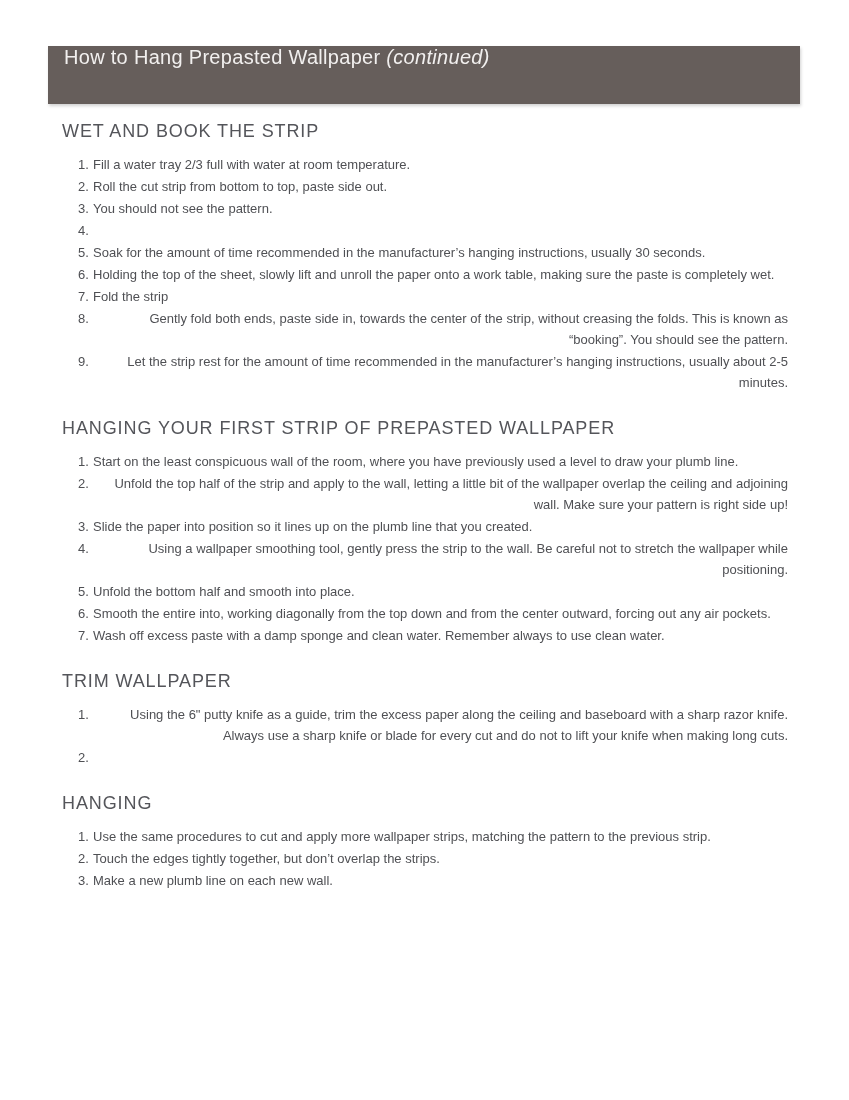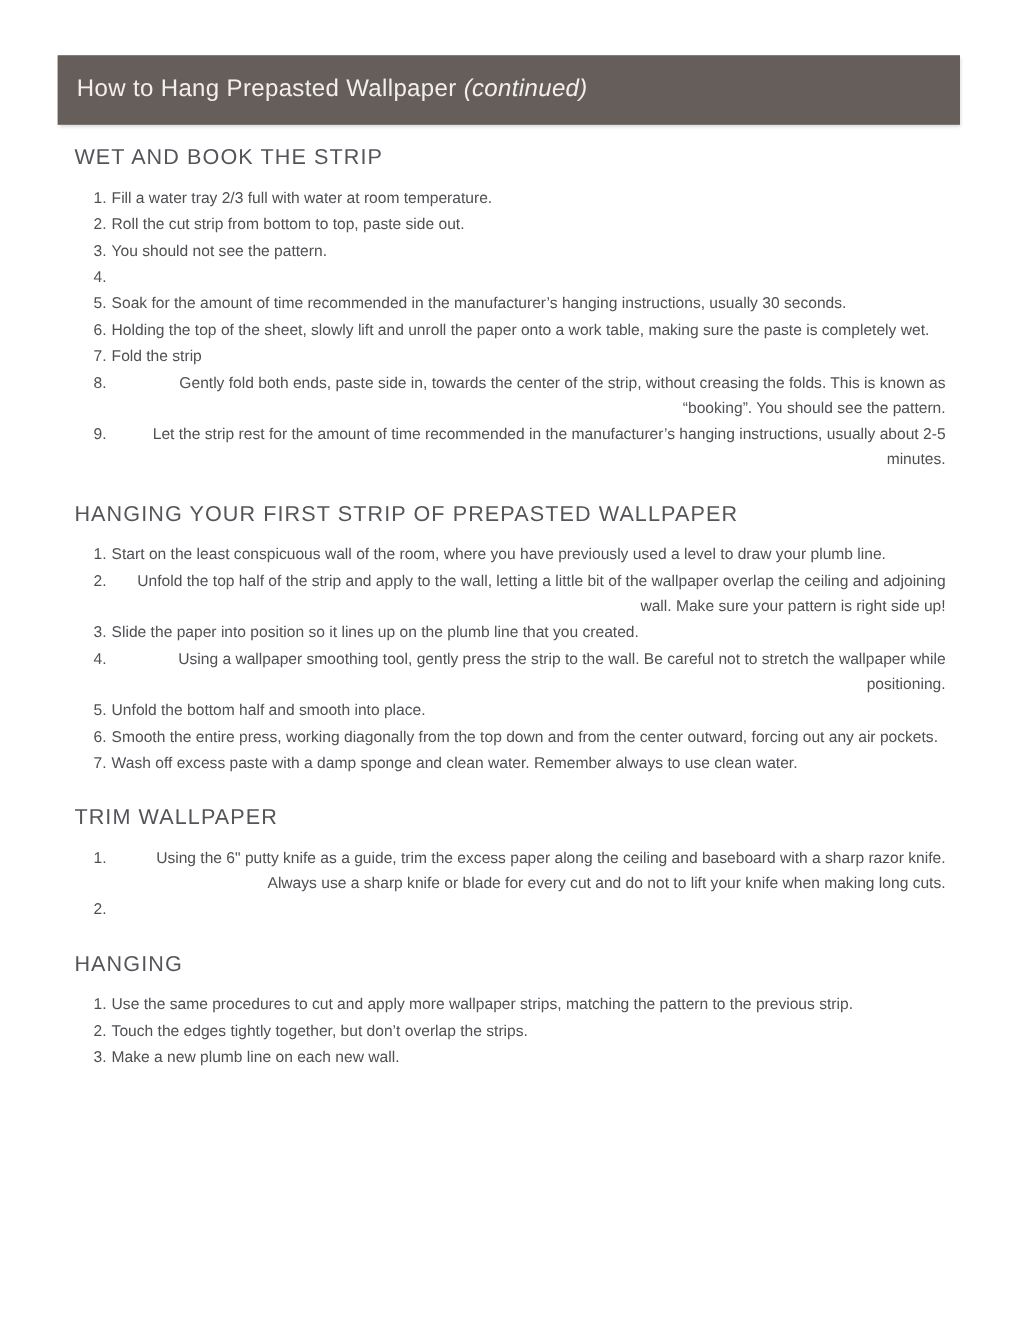--- a/index.html
+++ b/index.html
@@ -16,21 +16,21 @@
     overflow: hidden;
   }
   .title-bar {
     position: absolute;
     left: 48px;
     top: 46px;
     width: 752px;
     height: 58px;
     background: var(--header-bg, #665e5b);
     display: flex;
-    align-items: center;
+    align-items: flex-start;
     box-shadow: 1px 2px 3px rgba(0,0,0,0.18);
   }
   .title-bar h1 {
     margin: 0;
     padding: 0 0 2px 16px;
     font-size: 20px;
     font-weight: normal;
     letter-spacing: 0.3px;
     color: var(--header-text, #f2f0ef);
   }
@@ -158,21 +158,21 @@
     <span class="step-text">Using a wallpaper smoothing tool, gently press the strip to the wall. Be careful not to stretch the wallpaper while positioning.</span>
   </li>
 
   <li class="step">
     <span class="step-num">5.</span>
     <span class="step-text">Unfold the bottom half and smooth into place.</span>
   </li>
 
   <li class="step">
     <span class="step-num">6.</span>
-    <span class="step-text">Smooth the entire press, working diagonally from the top down and from the center outward, forcing out any air pockets.</span>
+    <span class="step-text">Smooth the entire into, working diagonally from the top down and from the center outward, forcing out any air pockets.</span>
   </li>
 
   <li class="step">
     <span class="step-num">7.</span>
     <span class="step-text">Wash off excess paste with a damp sponge and clean water. Remember always to use clean water.</span>
   </li>
 </ol>
   </section>
 
   <section class="section">

